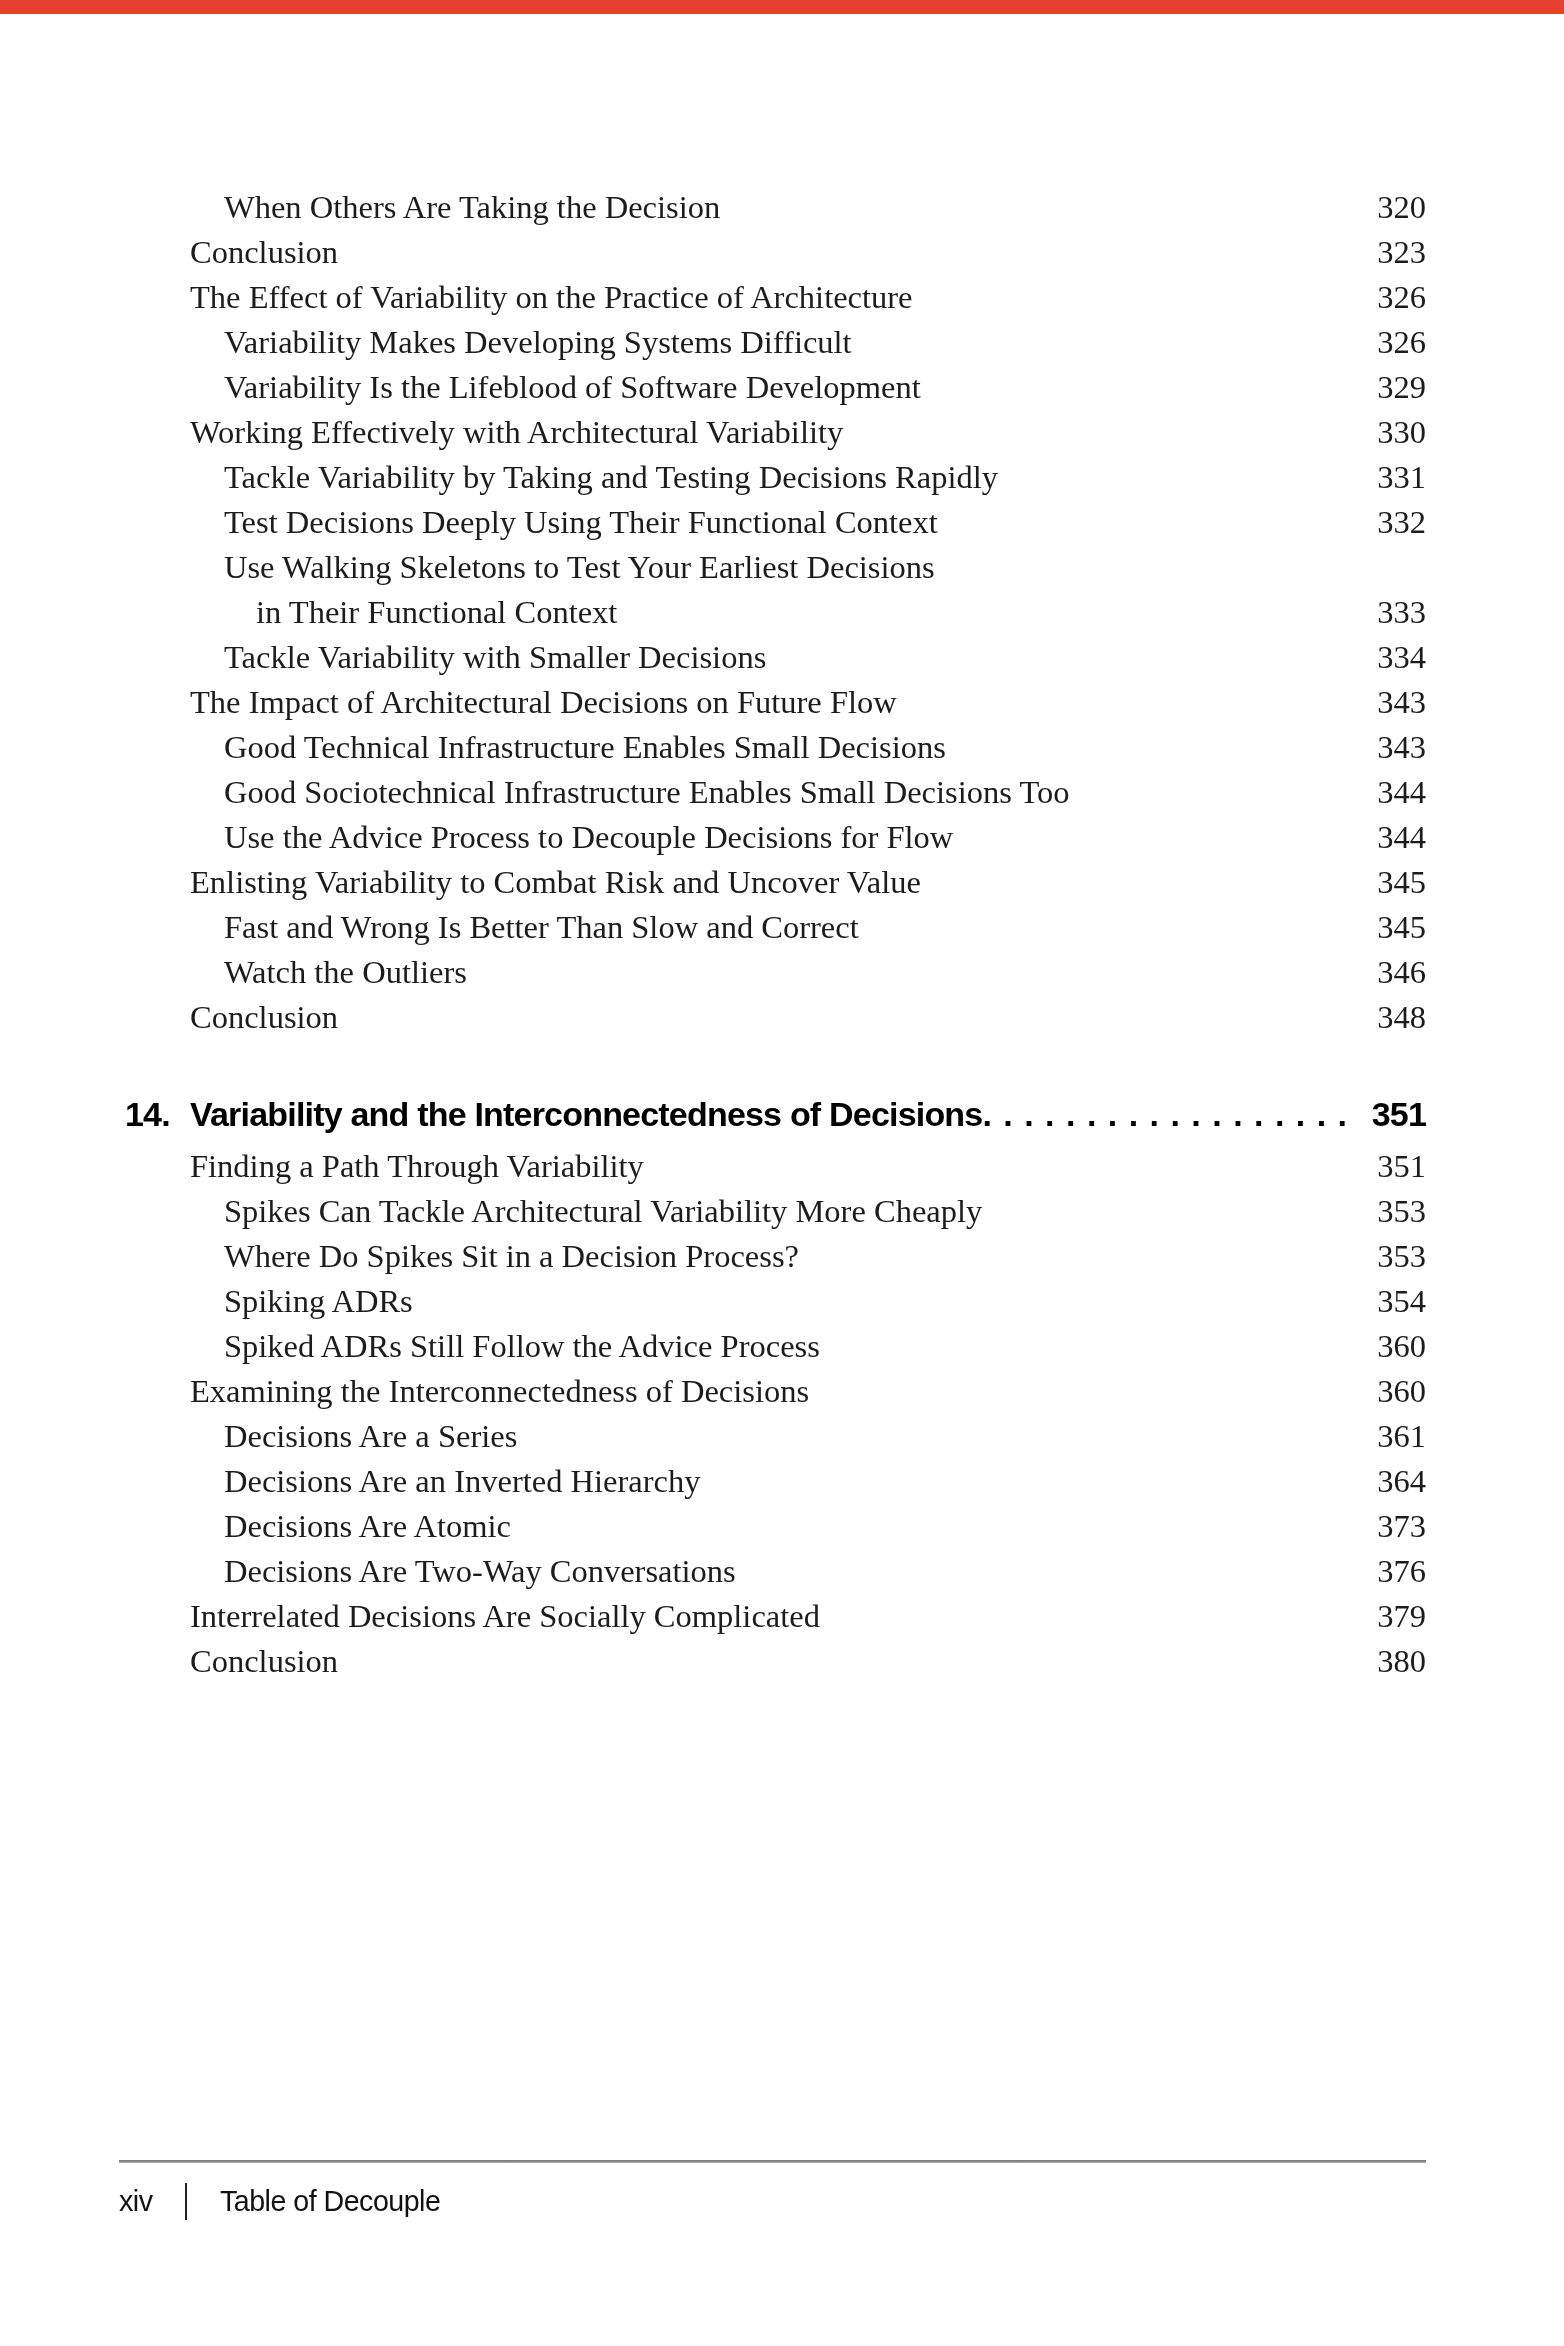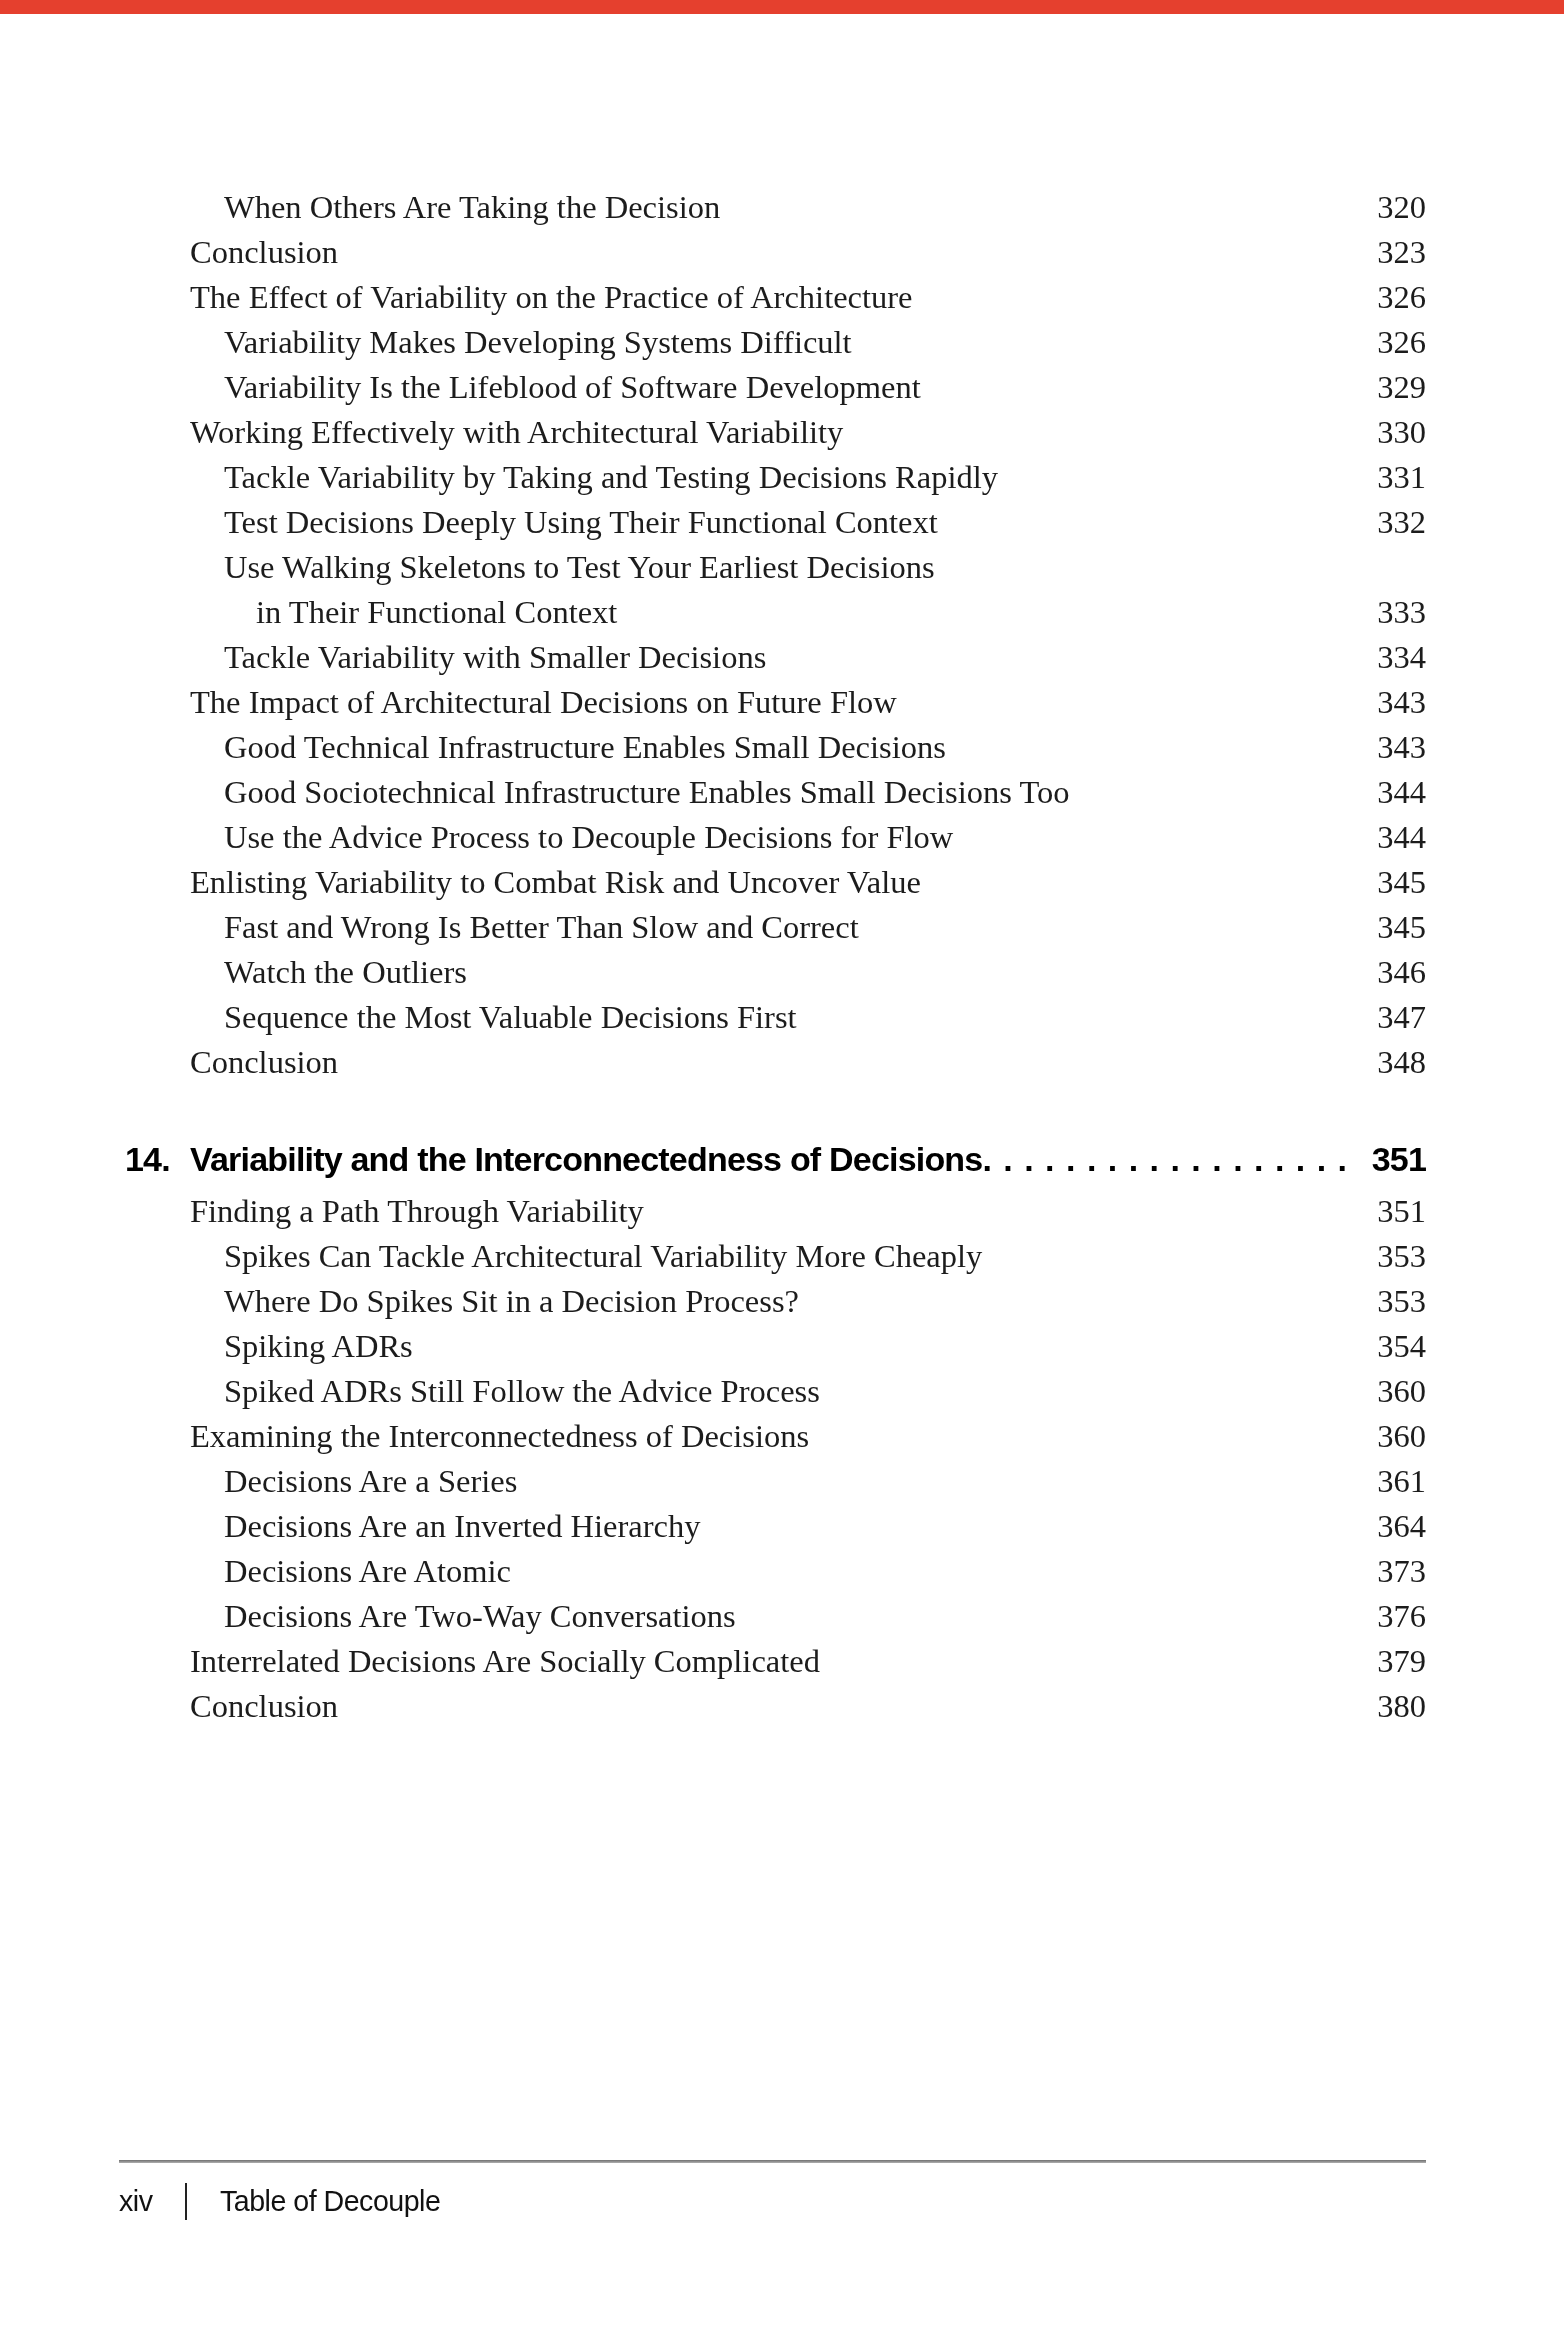--- a/index.html
+++ b/index.html
@@ -122,25 +122,20 @@
     <div class="row lvl2">
       <span class="t">Fast and Wrong Is Better Than Slow and Correct</span>
       <span class="fill"></span>
       <span class="n">345</span>
     </div>
     <div class="row lvl2">
       <span class="t">Watch the Outliers</span>
       <span class="fill"></span>
       <span class="n">346</span>
     </div>
-    <div class="row lvl2">
-      <span class="t">Sequence the Most Valuable Decisions First</span>
-      <span class="fill"></span>
-      <span class="n">347</span>
-    </div>
     <div class="row lvl1">
       <span class="t">Conclusion</span>
       <span class="fill"></span>
       <span class="n">348</span>
     </div>
 
     <div class="row chapter">
       <span class="num">14.</span>
       <span class="t">Variability and the Interconnectedness of Decisions</span>
       <span class="fill"></span>

